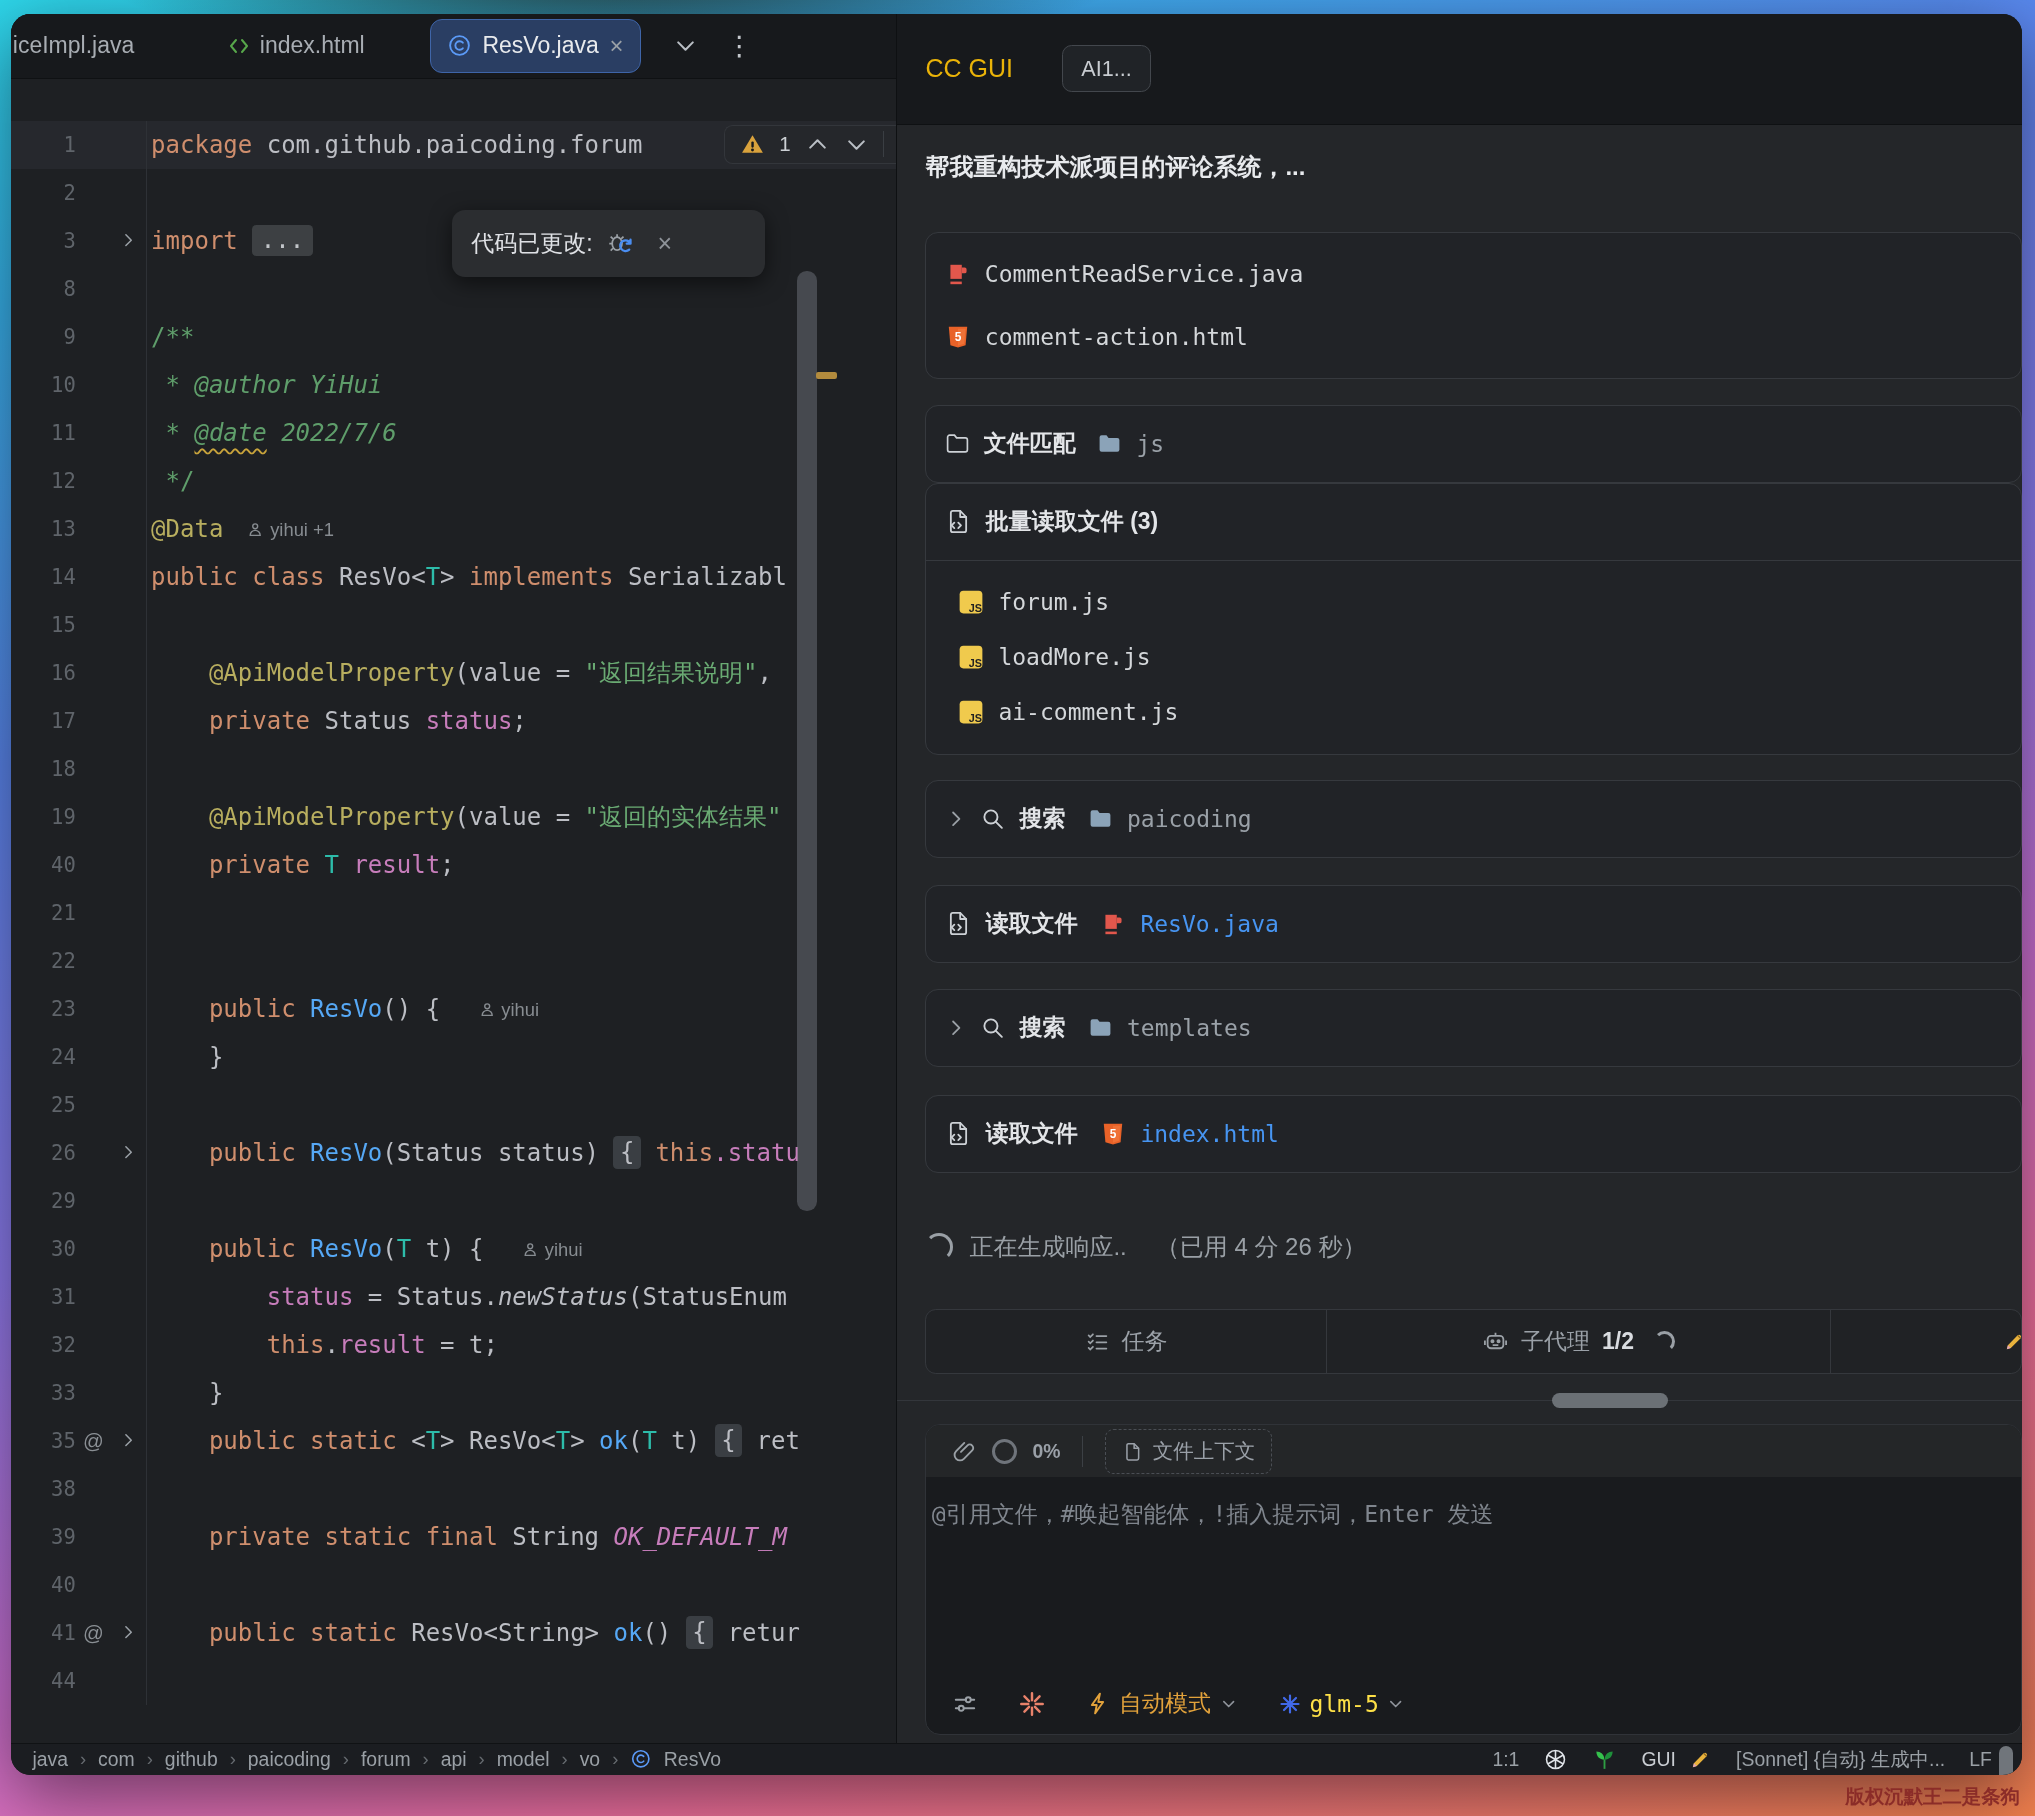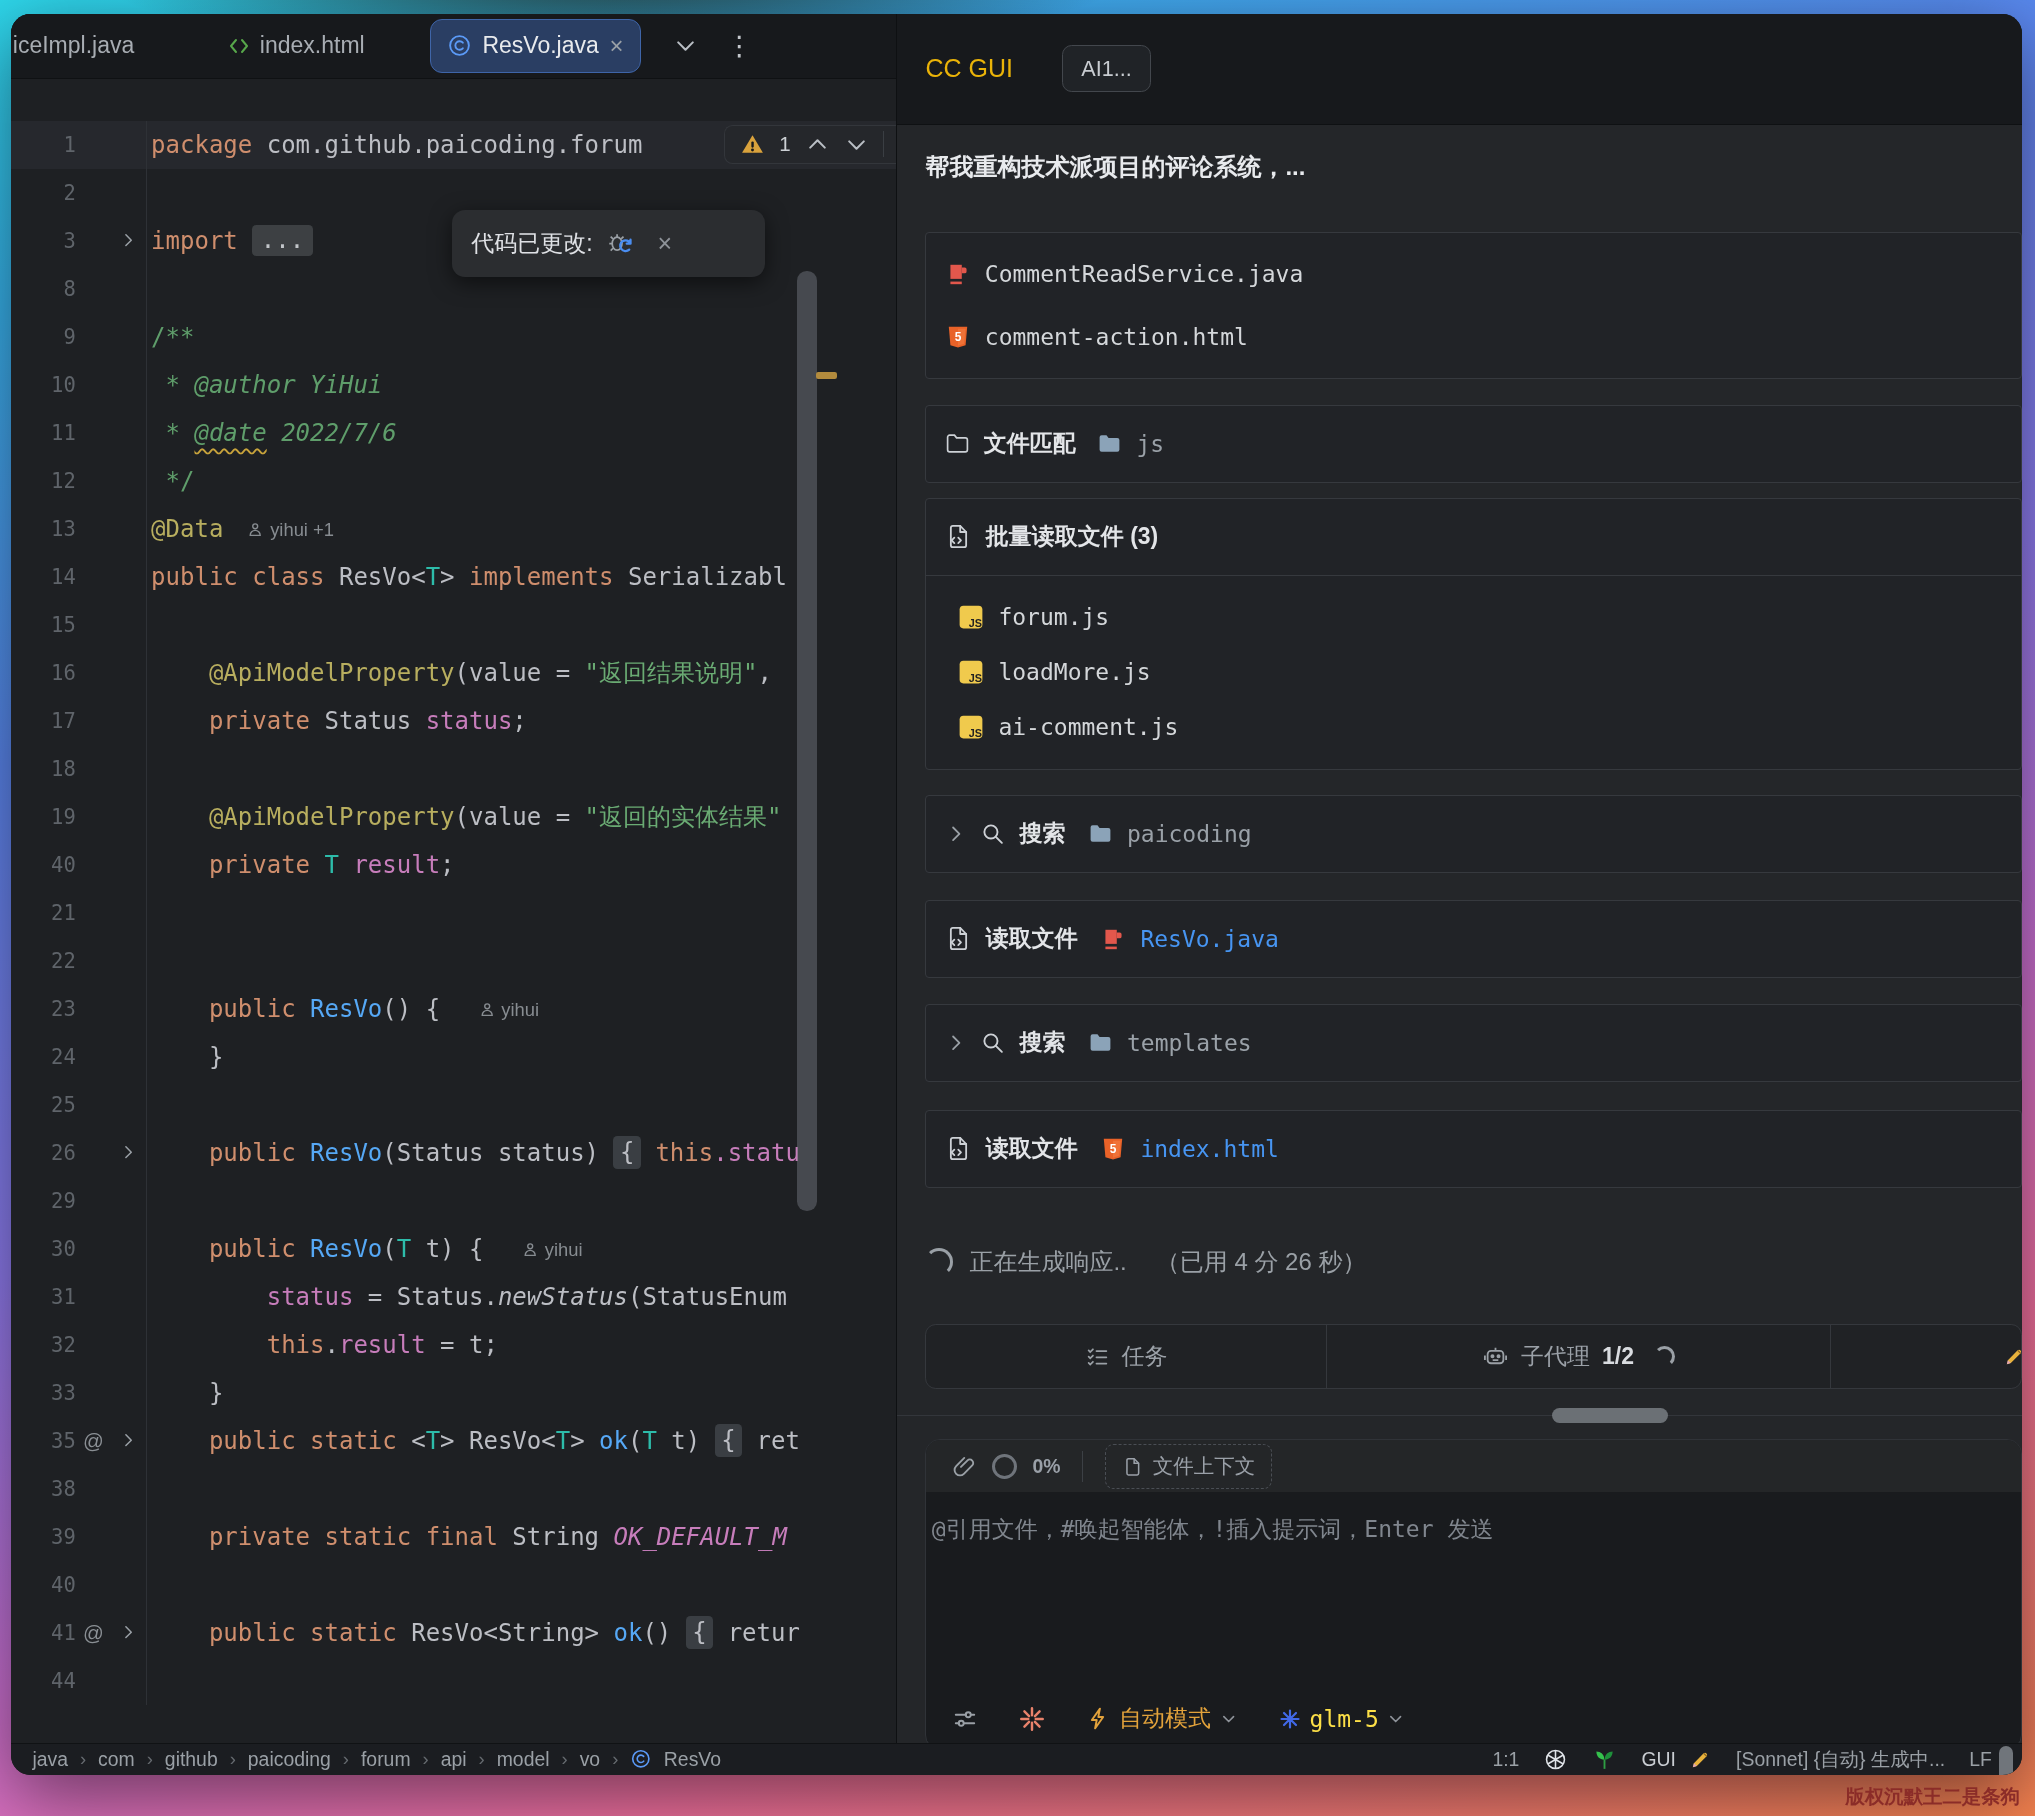--- a/index.html
+++ b/index.html
@@ -71,21 +71,21 @@
   .v-divider{ width:1.6px; background:#0e1012; }
   
   .panel-col{ flex:1; display:flex; flex-direction:column; min-width:0; }
   .panel-header{ height:111px; background:#17191c; border-bottom:1.1px solid #0f1113;
      display:flex; align-items:center; padding-left:28px; gap:49px; flex-shrink:0;}
   .panel-title{ color:#eab308; font-size:25px; font-weight:400; }
   .ai-btn{ border:1.1px solid #43474d; background:#202327; color:#c8ccd1; font-size:21.6px;
      border-radius:9.7px; padding:9.7px 18.4px; }
   .panel-content{ flex:1; background:#242629; padding:0 0 0 28px; position:relative; overflow:hidden;}
   .p-message{ margin-top:26px; color:#e8eaed; font-size:24px; font-weight:700; }
-  .card{ border:1.1px solid #36393e; background:#212327; border-radius:4px; width:100%; }
+  .card{ border:1.1px solid #36393e; background:#212327; border-radius:13px; width:100%; }
   .card-row{ display:flex; align-items:center; gap:14px; padding:0 18.4px; height:76px; }
   .lbl-b{ color:#e3e5e8; font-size:23px; font-weight:700; white-space:nowrap;}
   .mono-w{ color:#d4d7da; font:23px "DejaVu Sans Mono",monospace; }
   .mono-g{ color:#9aa1a8; font:23px "DejaVu Sans Mono",monospace; }
   .mono-b{ color:#4795f2; font:23px "DejaVu Sans Mono",monospace; }
   .card-div{ height:1.1px; background:#36393e; }
   .spin{ border-radius:50%; border:3.2px solid transparent; border-top-color:#9aa0a6; border-right-color:#9aa0a6; }
   .status-row{ display:flex; align-items:center; gap:16px; margin-top:58px; color:#9aa0a6; font-size:24px;}
   .seg-toolbar{ margin-top:46px; height:65px; border:1.1px solid #35383d; background:#202225;
      border-radius:10.8px; display:flex; align-items:stretch; overflow:hidden;}
@@ -464,21 +464,21 @@
                 </span>
                 <span class="lbl-b">文件匹配</span>
                 <span class="ic" style="margin-left:7.6px">
                   <svg width="25" height="25" viewBox="0 0 24 24">
                     <path d="M2.5 6a2 2 0 012-2h4.6l2 2.6h8.4a2 2 0 012 2V18a2 2 0 01-2 2h-15a2 2 0 01-2-2z" fill="#8ba3b8"></path>
                   </svg>
                 </span>
                 <span class="mono-g">js</span>
               </div>
             </div>
-            <div class="card" style="margin-top: 15px;">
+            <div class="card" style="">
               <div class="card-row">
                 <span class="ic">
                   <svg width="27" height="27" viewBox="0 0 24 24">
                     <g fill="none" stroke="#cdd1d6" stroke-width="1.6" stroke-linecap="round" stroke-linejoin="round">
                       <path d="M13.5 2.5H7a1.8 1.8 0 00-1.8 1.8v15.4A1.8 1.8 0 007 21.5h10a1.8 1.8 0 001.8-1.8V8z"></path>
                       <path d="M13.5 2.5V8h5.3"></path>
                       <path d="M8.3 13l-2.4 2.4 2.4 2.4M11.8 13l2.4 2.4-2.4 2.4"></path>
                     </g>
                   </svg>
                 </span>

